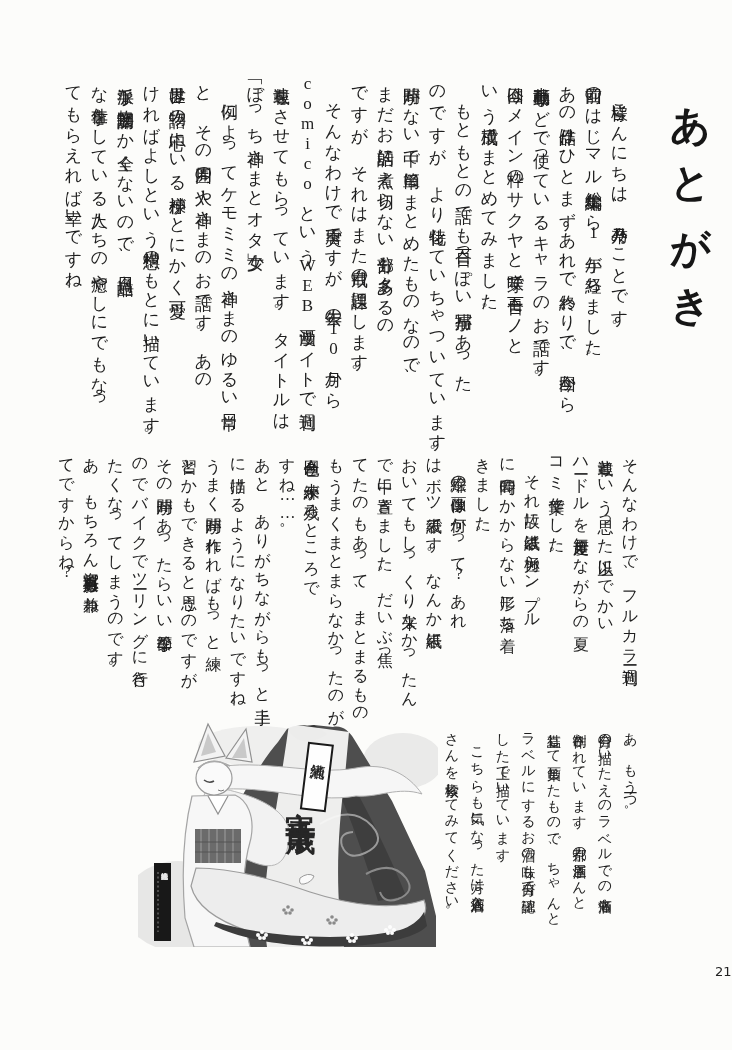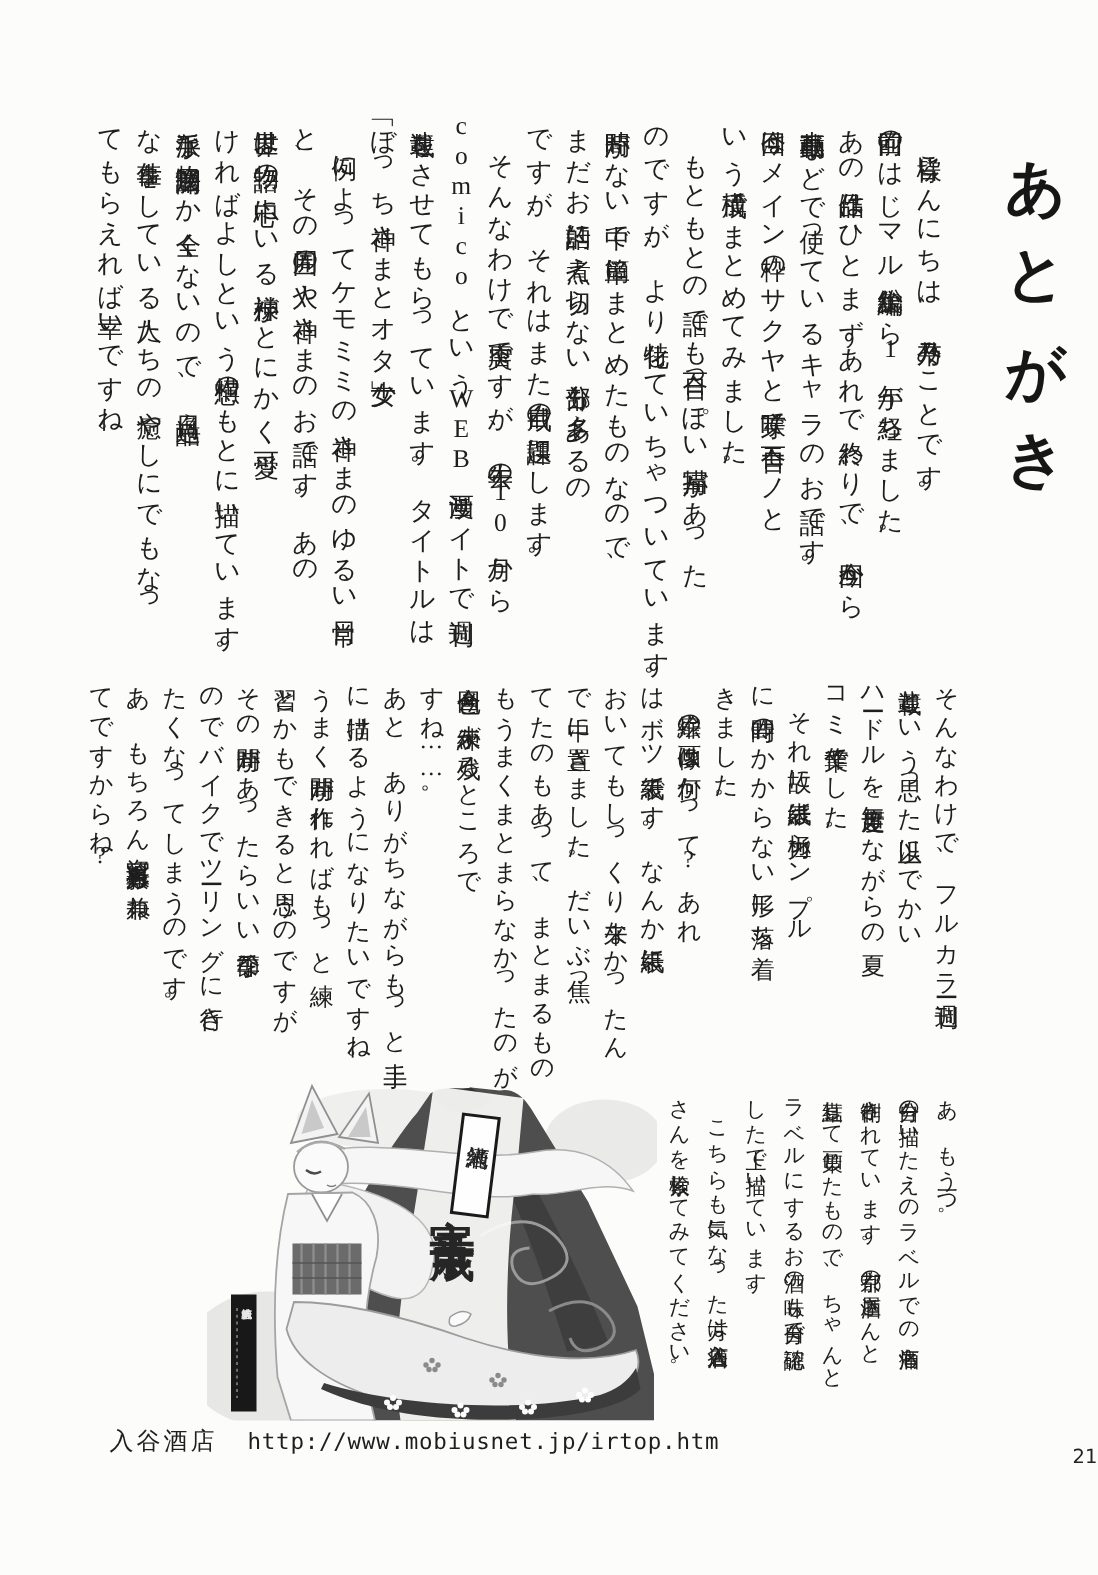--- a/index.html
+++ b/index.html
@@ -211,19 +211,16 @@
 
     <text class="sv" x="163" y="72" font-size="30" font-weight="bold" fill="#262626" letter-spacing="4">富士千歳</text>
 
     <g>
       <rect x="16" y="147" width="17" height="78" fill="#181818"></rect>
       <text class="sv" x="26" y="151" font-size="7" fill="#e8e8e8">純米酒造株式会社</text>
       <path d="M20,156 v60" stroke="#d5d5d5" stroke-width="0.6" stroke-dasharray="2 2.5"></path>
     </g>
   </svg>
 
-  <div class="footer">
-    <span class="shop">入谷酒店</span><span class="url">http://www.mobiusnet.jp/irtop.htm</span>
-  </div>
 
   <div class="pagenum">21</div>
 
 </div>
 
 </body></html>

